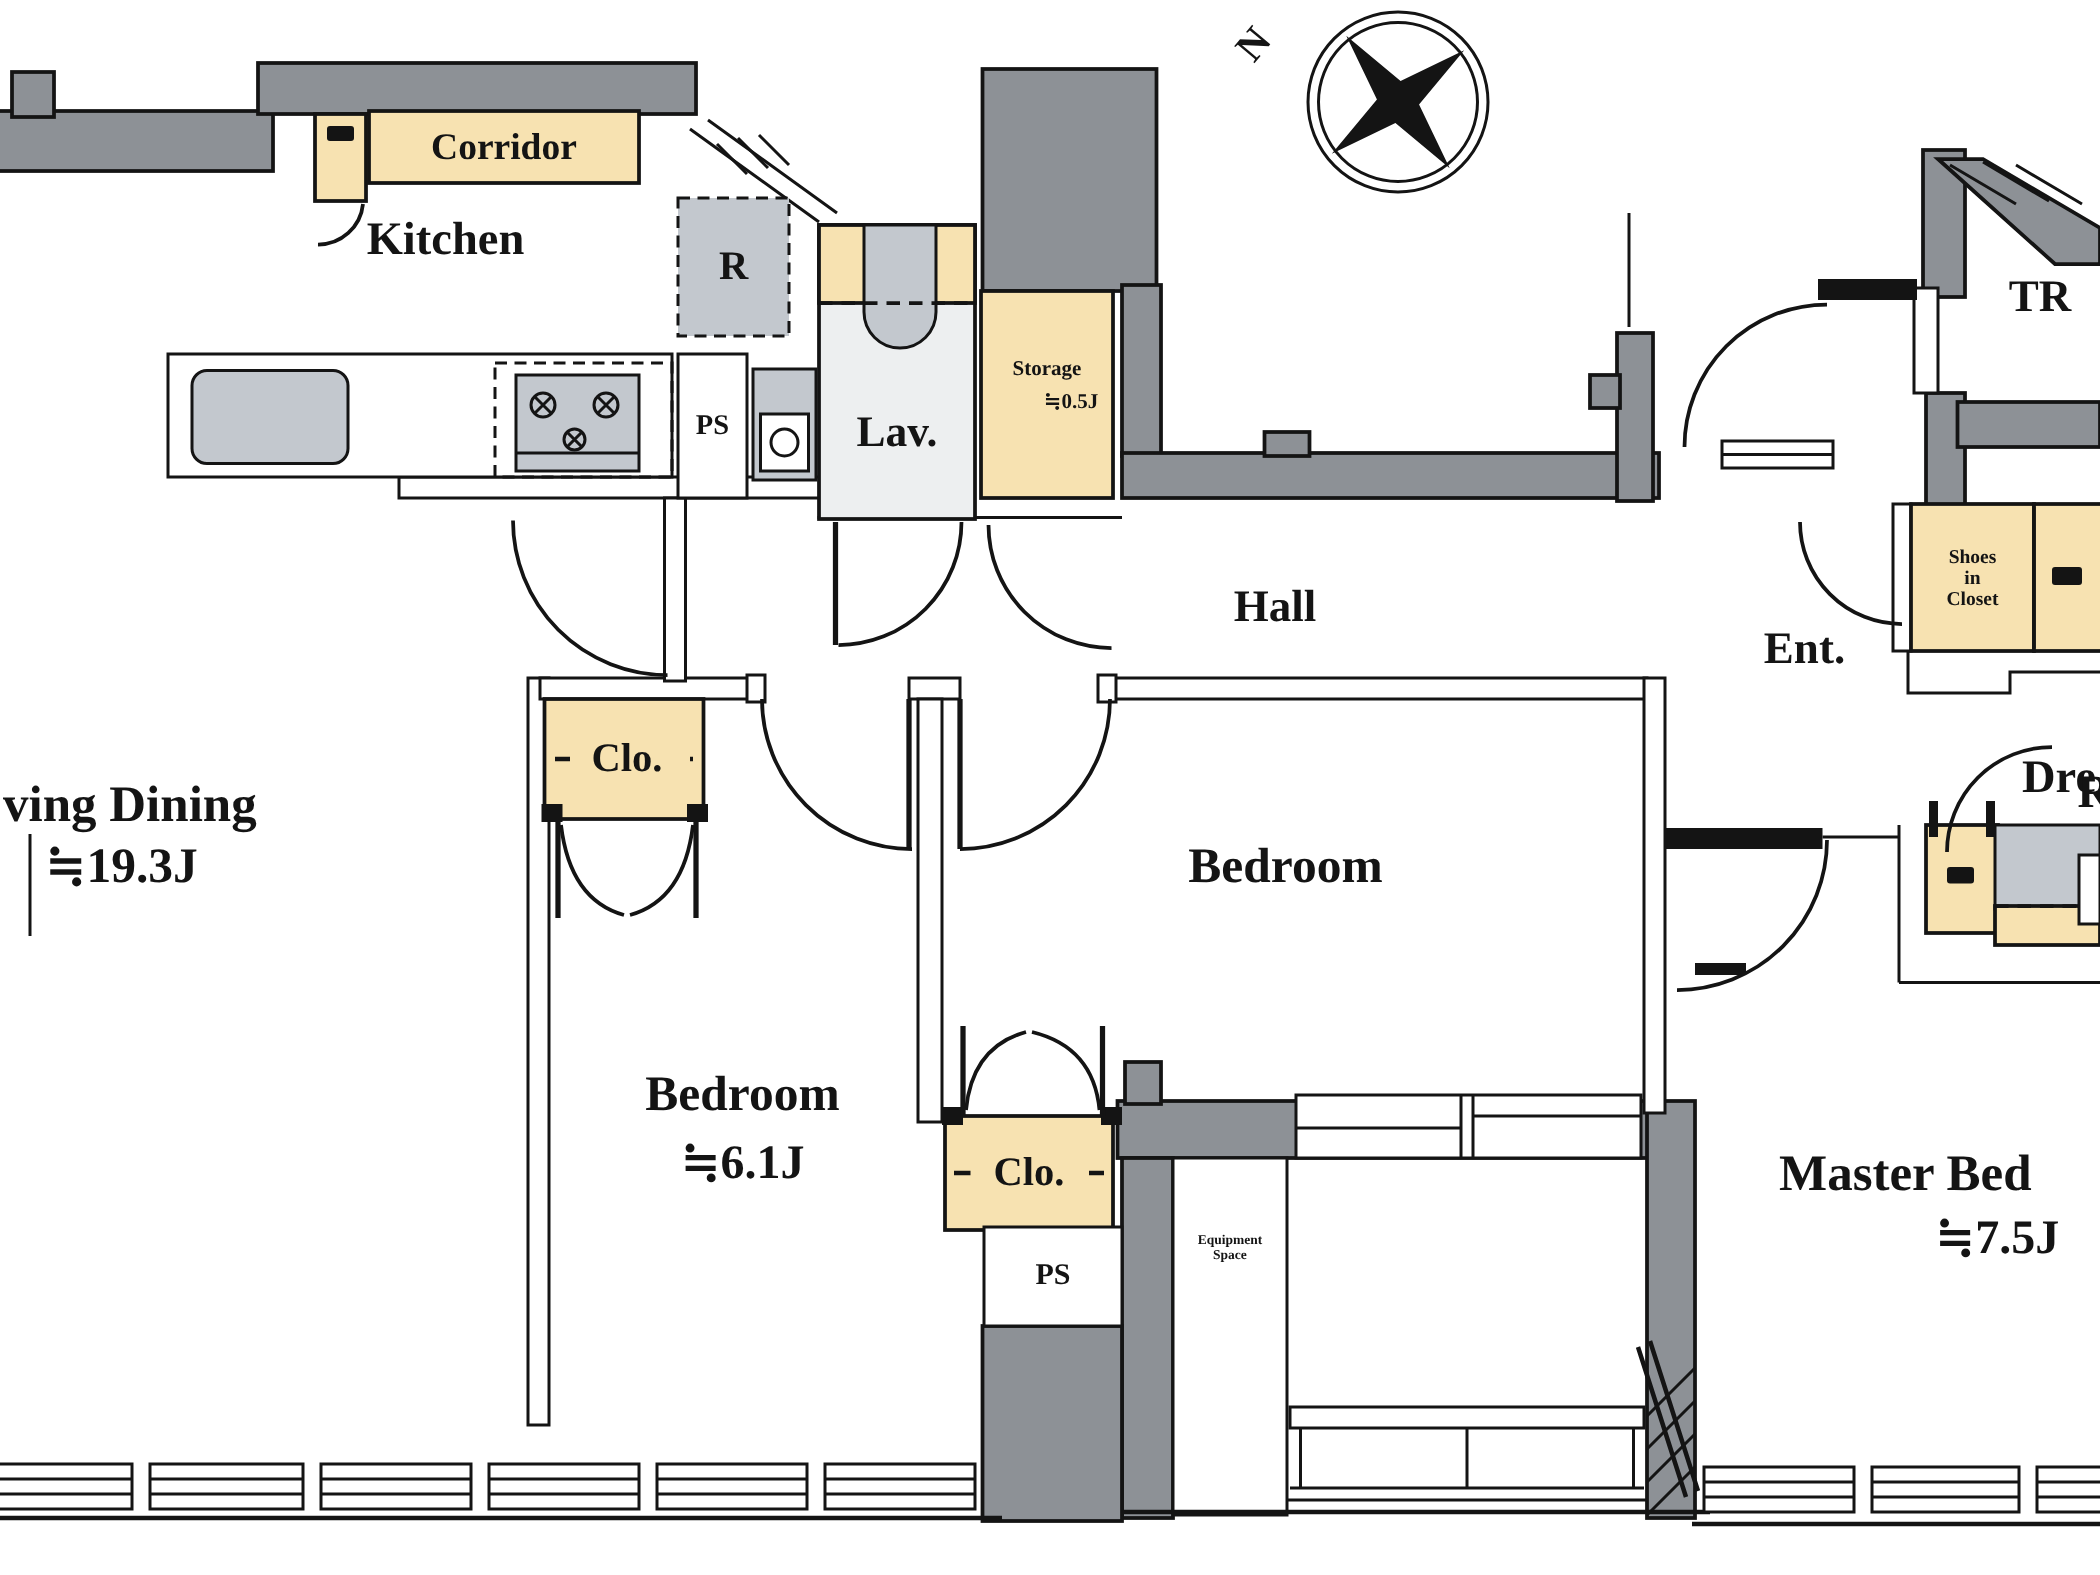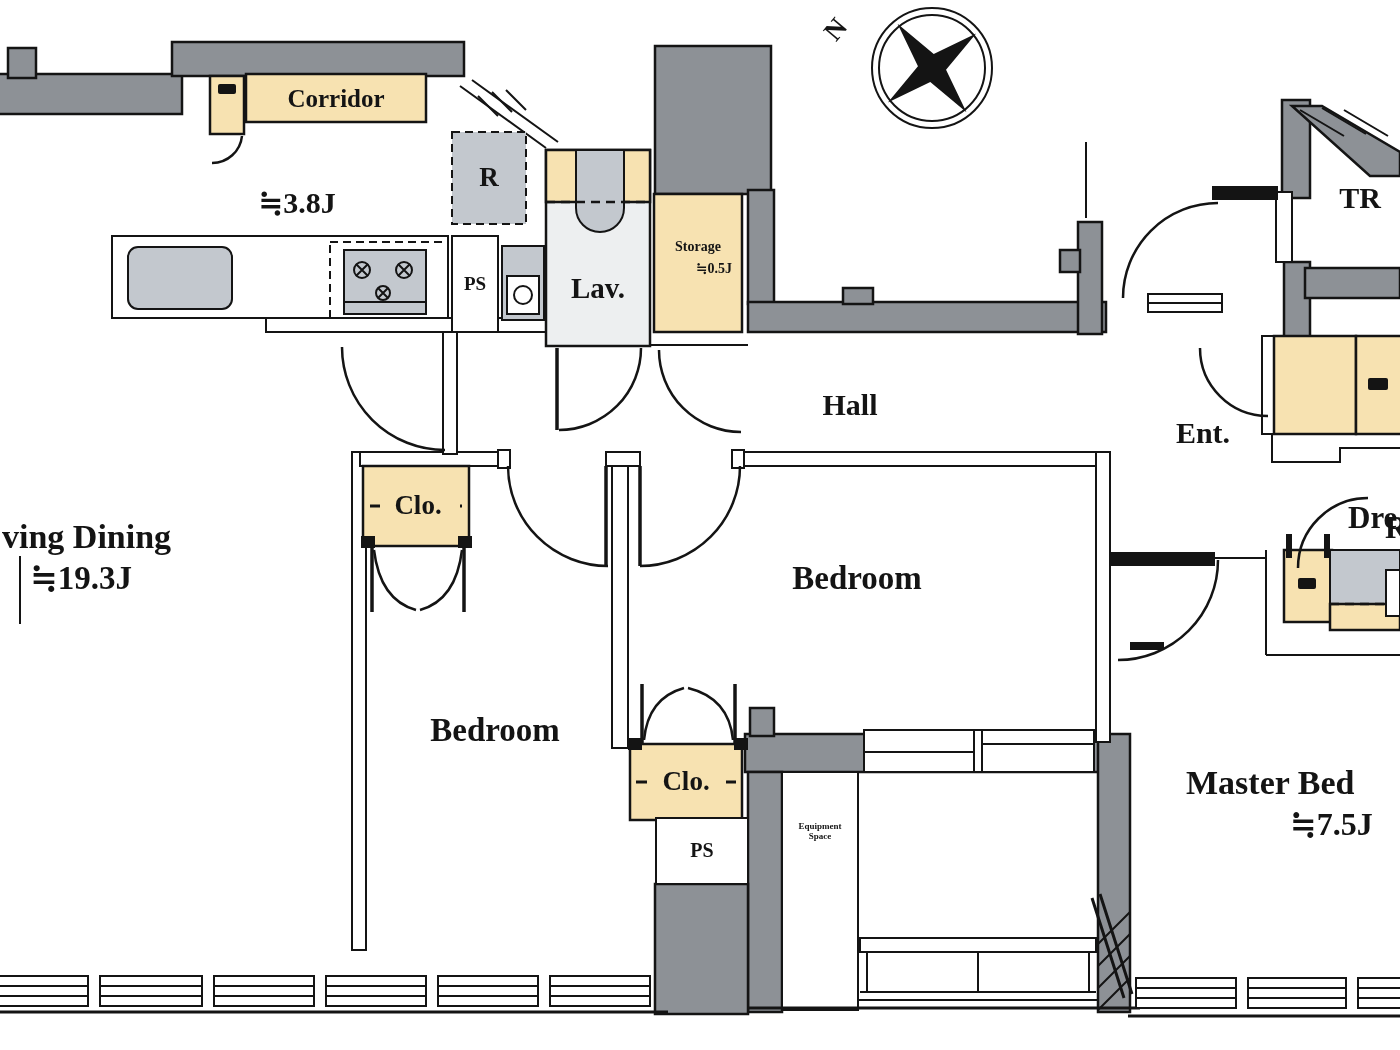--- a/index.html
+++ b/index.html
@@ -222,36 +222,40 @@
   </g>
 
   <g transform="translate(932,68)">
     <circle class="ln" r="60" stroke-width="2.5"></circle>
     <circle class="ln" r="53" stroke-width="1.5"></circle>
     <polygon class="blk" transform="rotate(-38)" points="0,-56 10,-10 56,0 10,10 0,56 -10,10 -56,0 -10,-10"></polygon>
   </g>
 </svg>
 
 <div class="lbl" style="left:246px;top:74px;width:180px;height:48px;font-size:25px;">Corridor</div>
-<div class="lbl" style="left:197px;top:184px;width:200px;height:38px;font-size:30px;">≒3.8J</div>
+<div class="lbl" style="left:197px;top:138px;width:200px;height:42px;font-size:31px;">Kitchen</div>
 <div class="lbl" style="left:452px;top:132px;width:74px;height:92px;font-size:27px;">R</div>
 <div class="lbl" style="left:452px;top:236px;width:46px;height:96px;font-size:19px;">PS</div>
 <div class="lbl" style="left:546px;top:268px;width:104px;height:42px;font-size:29px;">Lav.</div>
 <div class="lbl" style="left:654px;top:236px;width:88px;height:22px;font-size:14px;">Storage</div>
 <div class="lbl" style="left:654px;top:258px;width:88px;height:22px;font-size:14px;margin-left:16px;">≒0.5J</div>
 <div class="lbl" style="left:790px;top:385px;width:120px;height:40px;font-size:30px;">Hall</div>
 <div class="lbl" style="left:1322px;top:178px;width:76px;height:40px;font-size:30px;">TR</div>
+<div class="lbl" style="left:1274px;top:345px;width:82px;height:80px;font-size:13px;">Shoes
+in
+Closet</div>
 <div class="lbl" style="left:1148px;top:413px;width:110px;height:40px;font-size:30px;">Ent.</div>
 <div class="lbl-left" style="left:1348px;top:470px;font-size:31px;margin-top:32px;">Dre</div>
 <div class="lbl-left" style="left:1385px;top:512px;font-size:31px;">R</div>
 <div class="lbl-left" style="left:2px;top:520px;font-size:34px;">ving Dining</div>
 <div class="lbl-left" style="left:30px;top:562px;font-size:33px;">≒19.3J</div>
 <div class="lbl tanbg" style="left:380px;top:488px;width:76px;height:36px;font-size:27px;">Clo.</div>
 <div class="lbl tanbg" style="left:648px;top:764px;width:76px;height:36px;font-size:27px;">Clo.</div>
 <div class="lbl" style="left:395px;top:710px;width:200px;height:42px;font-size:33px;">Bedroom</div>
+<div class="lbl" style="left:395px;top:754px;width:200px;height:40px;font-size:32px;">≒6.1J</div>
 <div class="lbl" style="left:757px;top:558px;width:200px;height:42px;font-size:33px;">Bedroom</div>
 <div class="lbl" style="left:786px;top:812px;width:68px;height:40px;font-size:9px;">Equipment
 Space</div>
 <div class="lbl" style="left:656px;top:818px;width:92px;height:66px;font-size:20px;">PS</div>
 <div class="lbl-left" style="left:1186px;top:766px;font-size:34px;">Master Bed</div>
 <div class="lbl-left" style="left:1290px;top:808px;font-size:32px;text-align:right;">≒7.5J</div>
 <div class="lbl-left" style="left:826px;top:16px;font-size:27px;transform:rotate(-50deg);">N</div>
 
 </div>
 

